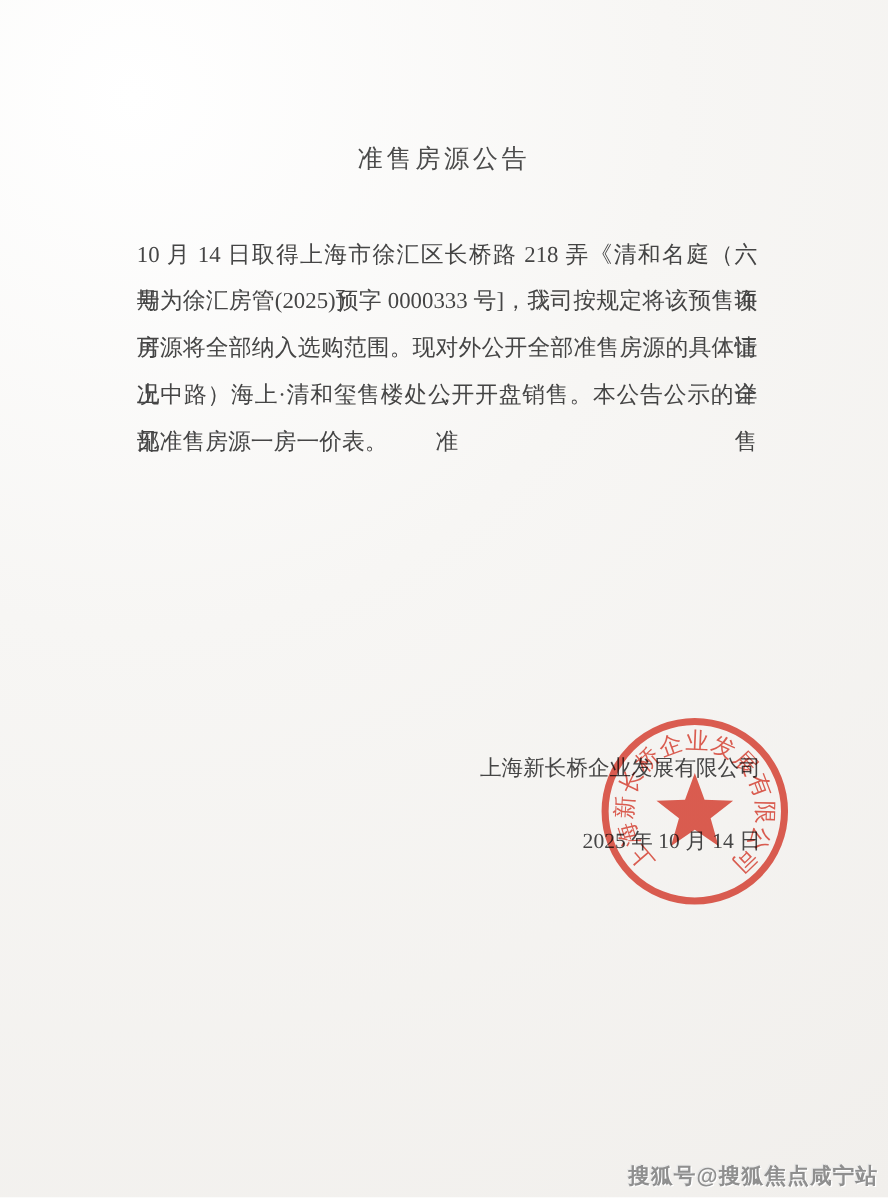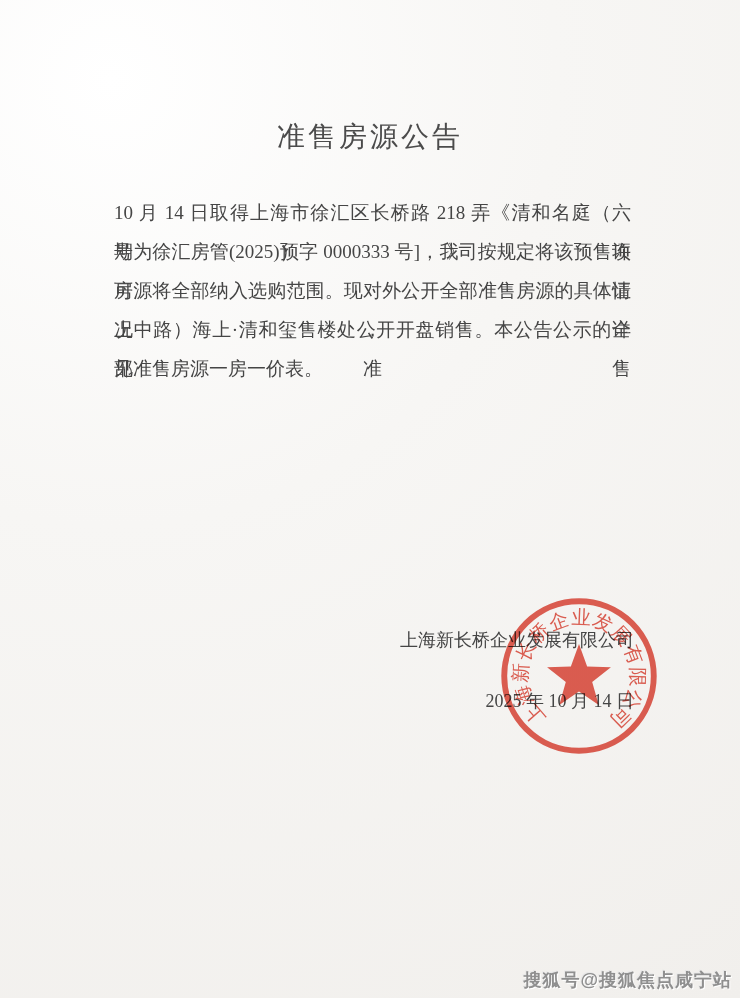--- a/index.html
+++ b/index.html
@@ -18,21 +18,21 @@
     height: 998px;
     background: radial-gradient(circle at 15% 8%, #ffffff 0%, #f7f6f4 40%, #f1efec 100%);
     overflow: hidden;
   }
   .doc-title {
     position: absolute;
     top: 118px;
     left: 0;
     width: 740px;
     text-align: center;
-    font-size: 28px;
+    font-size: 21px;
     letter-spacing: 3px;
     color: #4b4b4b;
     font-weight: normal;
     margin: 0;
   }
   .body-paragraph {
     position: absolute;
     left: 114px;
     top: 193px;
     width: 517px;

